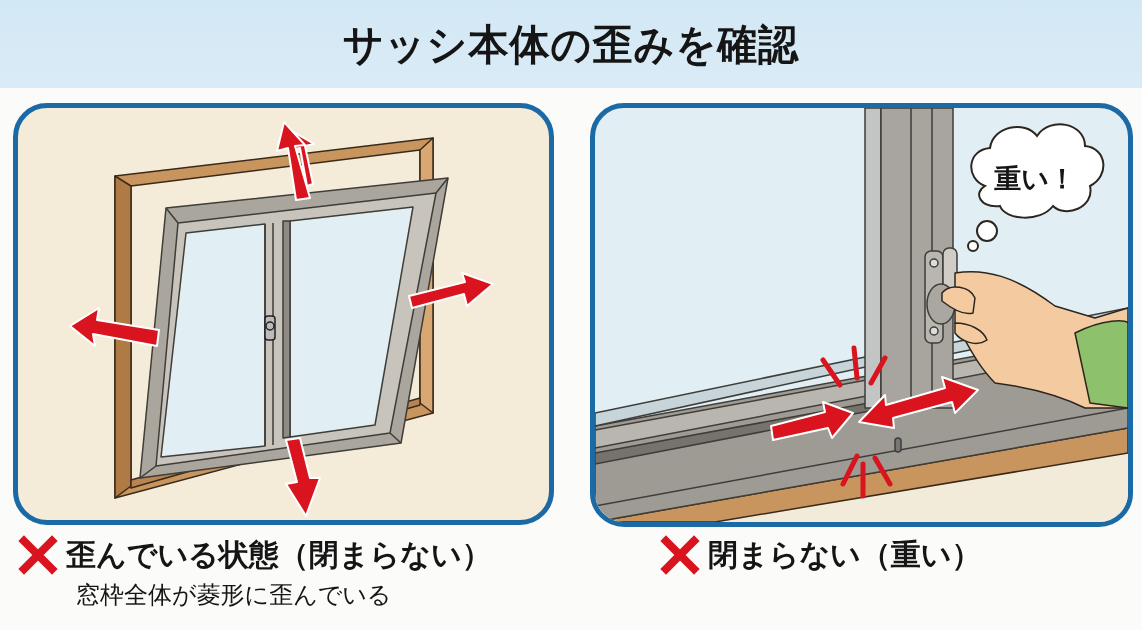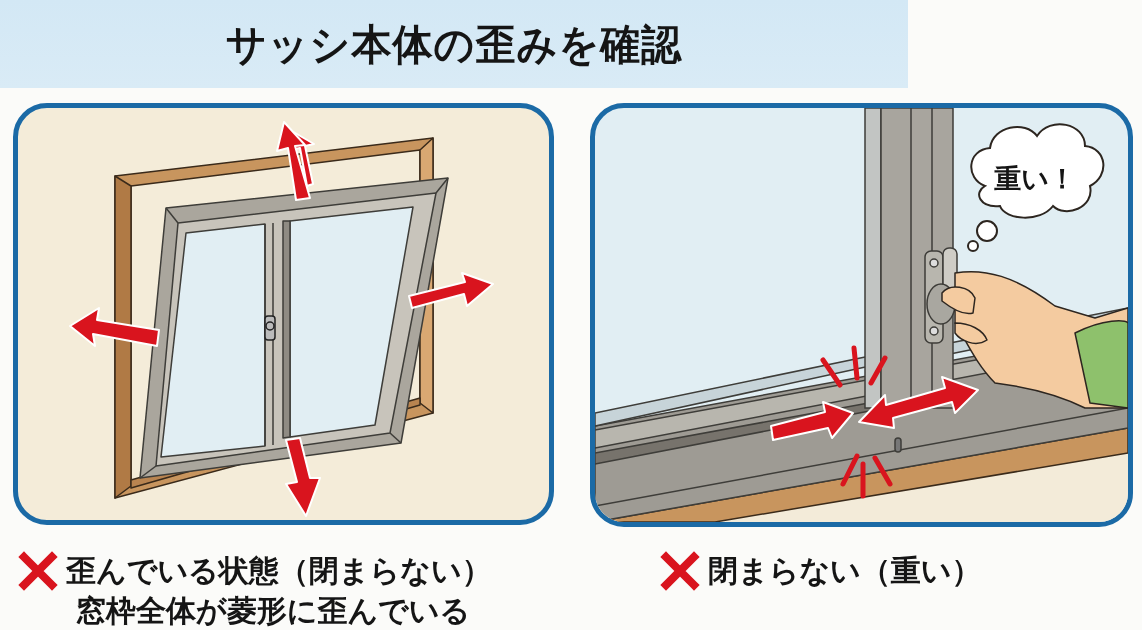--- a/index.html
+++ b/index.html
@@ -3,42 +3,42 @@
   <meta charset="utf-8">
   <style>
     html, body { margin: 0; padding: 0; }
     body {
       width: 1142px; height: 630px; overflow: hidden;
       background: #fbfbf9;
       font-family: "DejaVu Sans", "Liberation Sans", sans-serif;
       position: relative;
     }
     .header {
-      position: absolute; left: 0; top: 0; width: 908px; height: 88px;
+      position: absolute; left: 0; top: 0; width: 1142px; height: 88px;
       background: linear-gradient(#d3e8f5, #d9ebf6);
       display: flex; align-items: center; justify-content: center;
     }
     .header h1 {
       margin: 0; font-size: 40px; font-weight: bold; color: #151515;
       letter-spacing: 1px; transform: scaleY(1.05);
     }
     .panel {
       position: absolute; box-sizing: border-box;
       border: 5px solid #1b6aa6; border-radius: 34px; overflow: hidden;
     }
     .panel svg { position: absolute; left: 0; top: 0; }
     #panel-left { left: 13px; top: 103px; width: 541px; height: 422px; background: #f4ecd9; }
     #panel-right { left: 590px; top: 103px; width: 543px; height: 424px; background: #e1eef3; }
     .caption {
-      position: absolute; color: #151515; margin-top: 16px;
+      position: absolute; color: #151515;
     }
     .caption .line1 {
       display: flex; align-items: center; font-size: 30px; font-weight: bold; height: 40px;
     }
-    .caption .line2 { font-size: 30px; height: 40px; line-height: 40px; font-weight: bold; }
+    .caption .line2 { font-size: 24px; height: 40px; line-height: 40px; }
     .xmark { width: 40px; height: 40px; margin-right: 8px; }
     #caption-left { left: 18px; top: 535px; }
     #caption-left .line2 { padding-left: 58px; }
     #caption-right { left: 660px; top: 535px; }
     #caption-right .line2 { padding-left: 38px; }
   </style>
 </head>
 <body>
 
 <div class="header">

